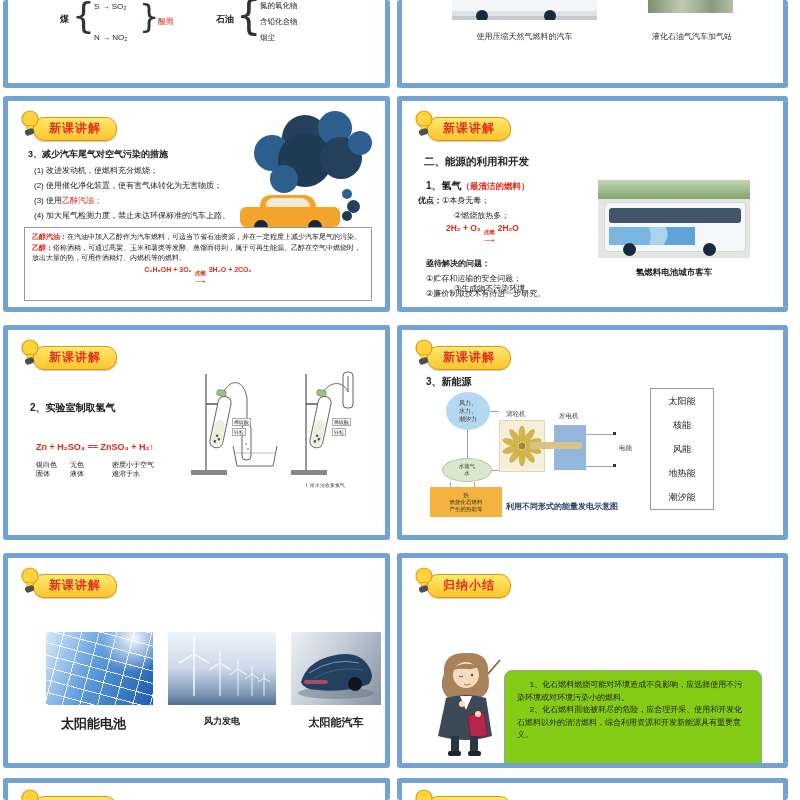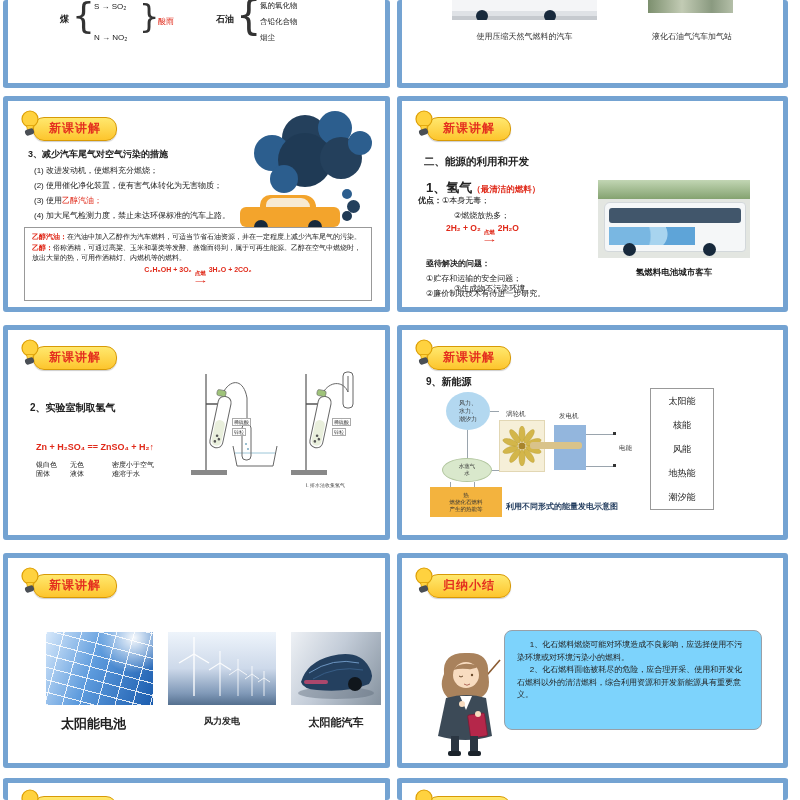--- a/index.html
+++ b/index.html
@@ -64,22 +64,22 @@
   .nd-shaft{background:#d9c38a;border-radius:3px;}
   .nd-ellipse{border-radius:50%;background:#d9e8cc;border:1px solid #b3c7a0;display:flex;
               flex-direction:column;justify-content:center;align-items:center;font-size:5.5px;line-height:7px;color:#333;}
   .nd-heat{background:#f3b33e;display:flex;flex-direction:column;justify-content:center;
            align-items:center;font-size:5.5px;line-height:7px;color:#333;}
   .nd-line{position:absolute;background:#9aa4ad;}
   .nd-dot{position:absolute;width:3px;height:3px;background:#333;}
   .elist{position:absolute;border:1px solid #999;background:#fff;display:flex;flex-direction:column;
          justify-content:space-around;align-items:center;font-size:9px;color:#222;box-sizing:border-box;}
   
-  .bubble{position:absolute;border:1.5px solid #98a0a8;border-radius:8px;background:#7dd3fc;
-          padding:8px 12px;font-size:8px;line-height:12.5px;color:#222;box-sizing:border-box;}
+  .bubble{position:absolute;border:1.5px solid #98a0a8;border-radius:8px;background:#84cc16;
+          padding:8px 12px;font-size:8px;line-height:12.5px;color:#222;box-sizing:border-box;margin-top:40px;}
   .bubble p{margin:0;text-indent:1.6em;}
   
   .brace{position:absolute;color:#333;font-weight:normal;font-family:"DejaVu Sans",sans-serif;}
   .app-label{position:absolute;font-size:5px;color:#333;border:0.5px solid #aaa;background:#fff;
              padding:0 1px;line-height:6px;}
   .app-cap{position:absolute;font-size:5px;color:#444;width:100%;text-align:center;}
 </style>
 </head>
 <body>
 
@@ -163,21 +163,21 @@
       <span class="bulb">
         <svg viewBox="0 0 20 27" width="20" height="27">
             <circle cx="10" cy="9" r="8" fill="#ffd23f" stroke="#dd9f05" stroke-width="1.2"></circle>
             <path d="M6.5 15.5 L13.5 15.5 L12.5 20 L7.5 20 Z" fill="#ffd23f" stroke="#dd9f05" stroke-width="0.8"></path>
             <rect x="5" y="19" width="9" height="6" rx="2.5" fill="#4a4f55" transform="rotate(-18 9.5 22)"></rect>
           </svg>
       </span>
       <span class="pill">新课讲解</span>
     </div>
     <span class="t b" style="left:22px;top:54px;font-size:10.5px;">二、能源的利用和开发</span>
-    <span class="t" style="left:24px;top:79px;"><span class="b" style="font-size:13px;">1、氢气</span><span class="red b" style="font-size:8.5px;">（最清洁的燃料）</span></span>
+    <span class="t" style="left:24px;top:79px;"><span class="b" style="font-size:10px;">1、氢气</span><span class="red b" style="font-size:8.5px;">（最清洁的燃料）</span></span>
     <span class="t" style="left:16px;top:95px;"><span class="b">优点：</span><span>①本身无毒；</span></span>
     <span class="t" style="left:52px;top:110px;">②燃烧放热多；</span>
     <span class="t red b" style="left:44px;top:122px;font-size:8.5px;"><span>2H₂ + O₂</span><span class="rxn">
           <span class="cond">点燃</span>
           <span class="arr">→</span>
         </span><span>2H₂O</span></span>
     <span class="t" style="left:52px;top:139px;margin-top:44px;">③生成物不污染环境。</span>
     <span class="t b" style="left:24px;top:158px;">亟待解决的问题：</span>
     <span class="t" style="left:24px;top:173px;">①贮存和运输的安全问题；</span>
     <span class="t" style="left:24px;top:188px;">②廉价制取技术有待进一步研究。</span>
@@ -261,21 +261,21 @@
     <div class="hdr">
       <span class="bulb">
         <svg viewBox="0 0 20 27" width="20" height="27">
             <circle cx="10" cy="9" r="8" fill="#ffd23f" stroke="#dd9f05" stroke-width="1.2"></circle>
             <path d="M6.5 15.5 L13.5 15.5 L12.5 20 L7.5 20 Z" fill="#ffd23f" stroke="#dd9f05" stroke-width="0.8"></path>
             <rect x="5" y="19" width="9" height="6" rx="2.5" fill="#4a4f55" transform="rotate(-18 9.5 22)"></rect>
           </svg>
       </span>
       <span class="pill">新课讲解</span>
     </div>
-    <span class="t b" style="left:24px;top:46px;font-size:10px;">9、新能源</span>
+    <span class="t b" style="left:24px;top:46px;font-size:10px;">3、新能源</span>
 
     <div>
       <div class="nd nd-circle" style="left:44px;top:62px;width:44px;height:38px;">
         <span>风力、</span>
         <span>水力、</span>
         <span>潮汐力</span>
       </div>
       <span class="t" style="left:104px;top:80px;font-size:6.5px;color:#444;">涡轮机</span>
       <span class="t" style="left:157px;top:82px;font-size:6.5px;color:#444;">发电机</span>
       <div class="nd nd-turbine" style="left:97px;top:90px;width:46px;height:52px;">

